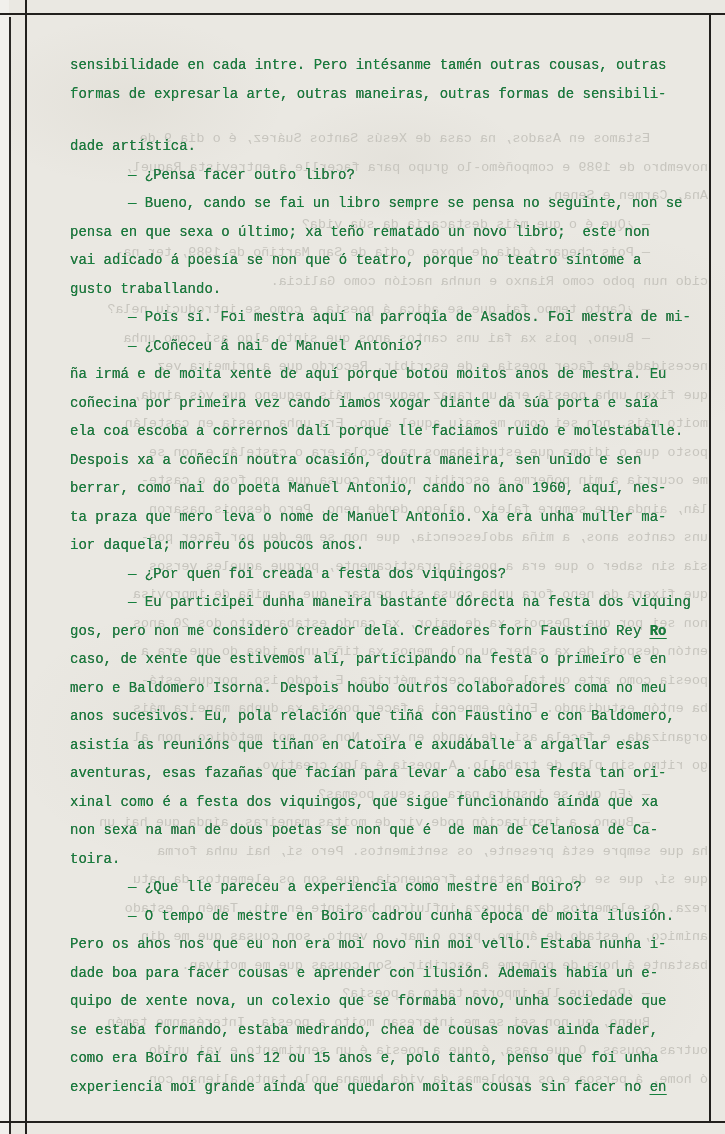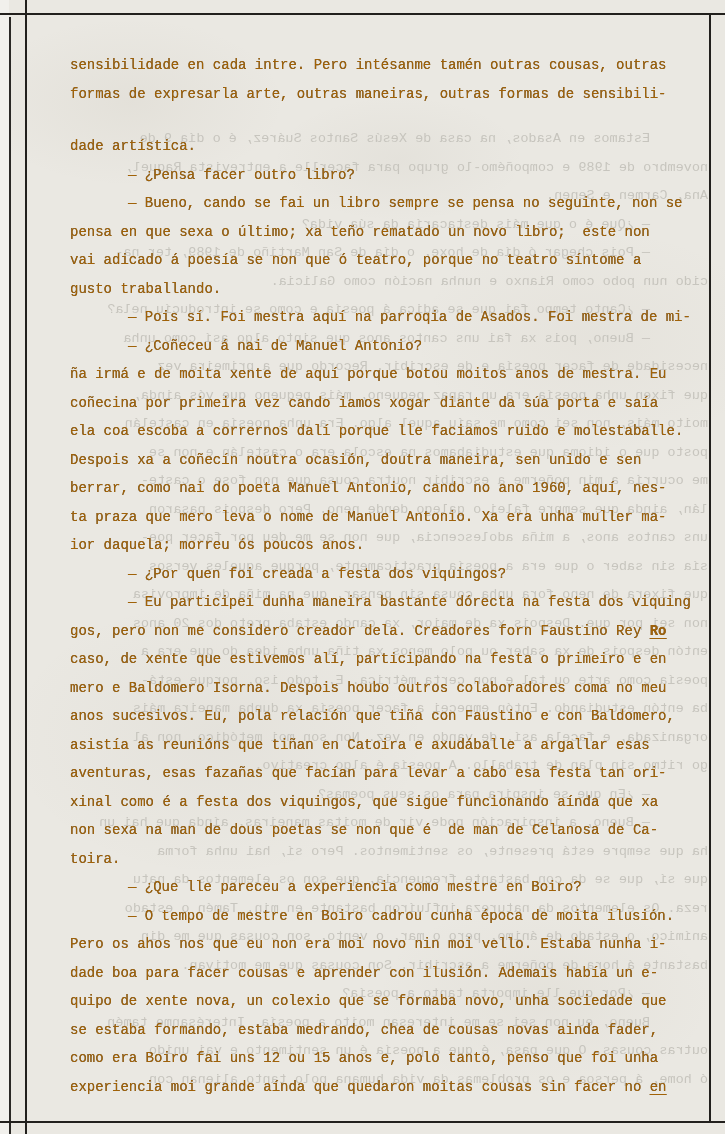--- a/index.html
+++ b/index.html
@@ -34,21 +34,21 @@
     color:#c7c5be; filter:blur(0.6px);
   }
   .bline {
     height:28.5px; line-height:28.5px; white-space:pre; overflow:hidden;
     font-size:13.5px; transform:scaleX(-1);
   }
   .bline.ind { padding-left:58px; }
 
   #typed-layer {
     position:absolute; left:70px; top:51px; width:642px; z-index:2;
-    color:#a16207;
+    color:#15803d;
   }
   .tline {
     height:28.5px; line-height:28.5px; white-space:pre; overflow:visible;
     font-size:14px;
     text-shadow:0 0 0.5px rgba(45,42,38,0.75);
   }
   .tline.ind { padding-left:58px; }
   .tline.gap { margin-top:24px; }
   .u { text-decoration:underline; text-underline-offset:3px; }
   .b { font-weight:bold; }

